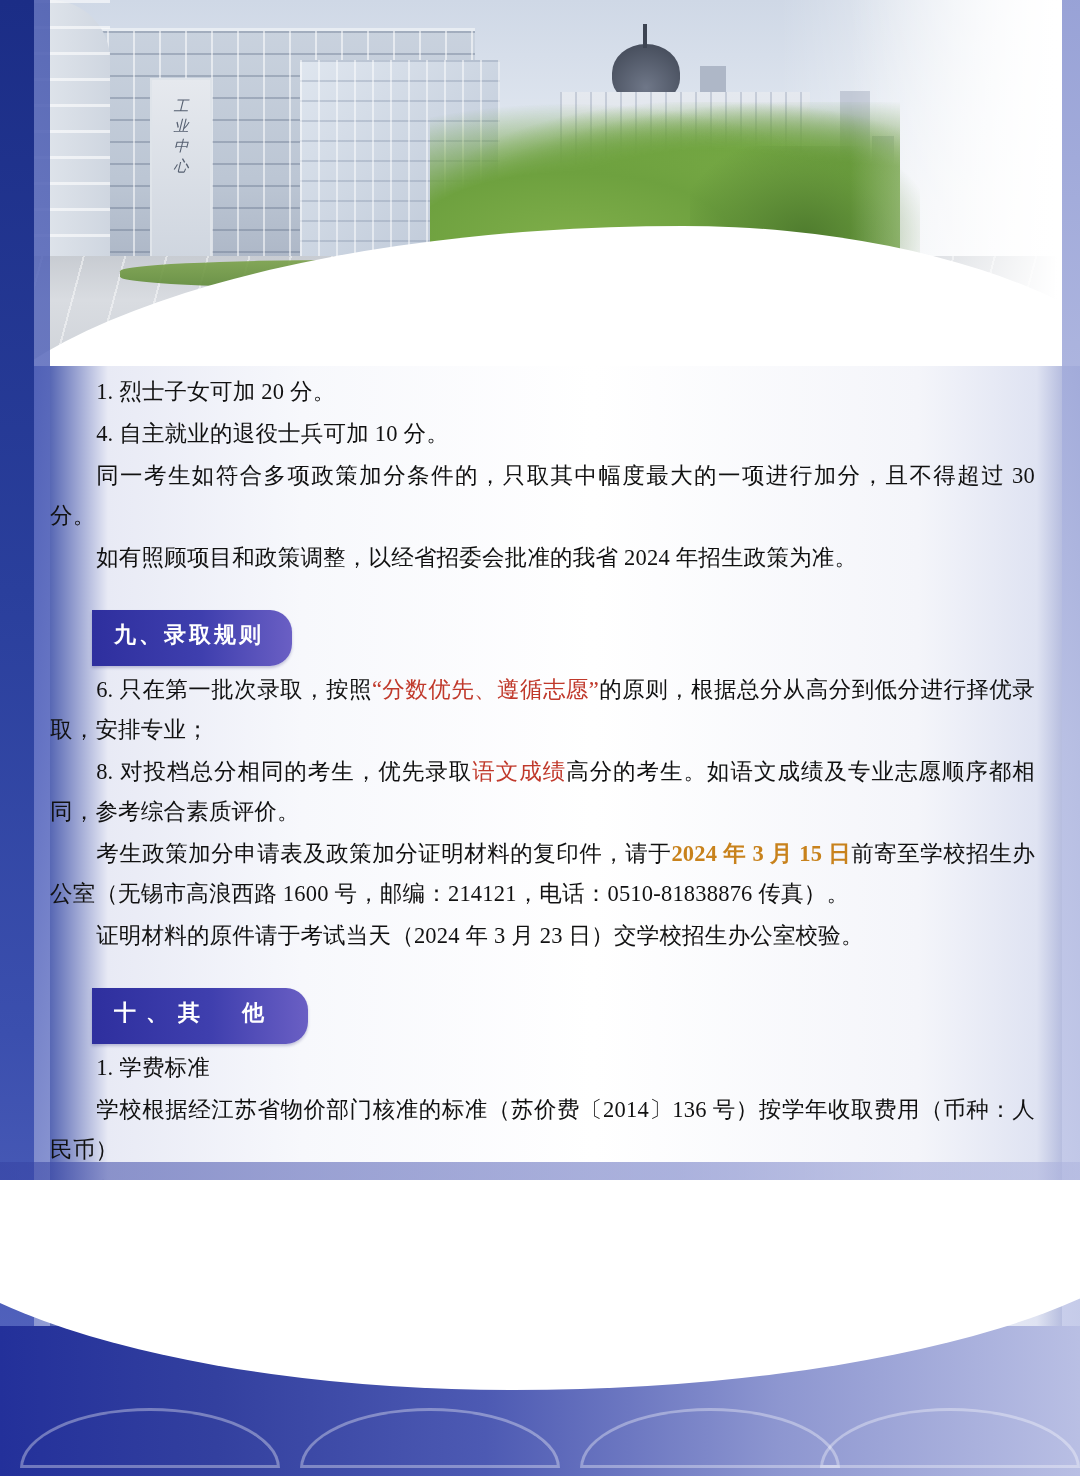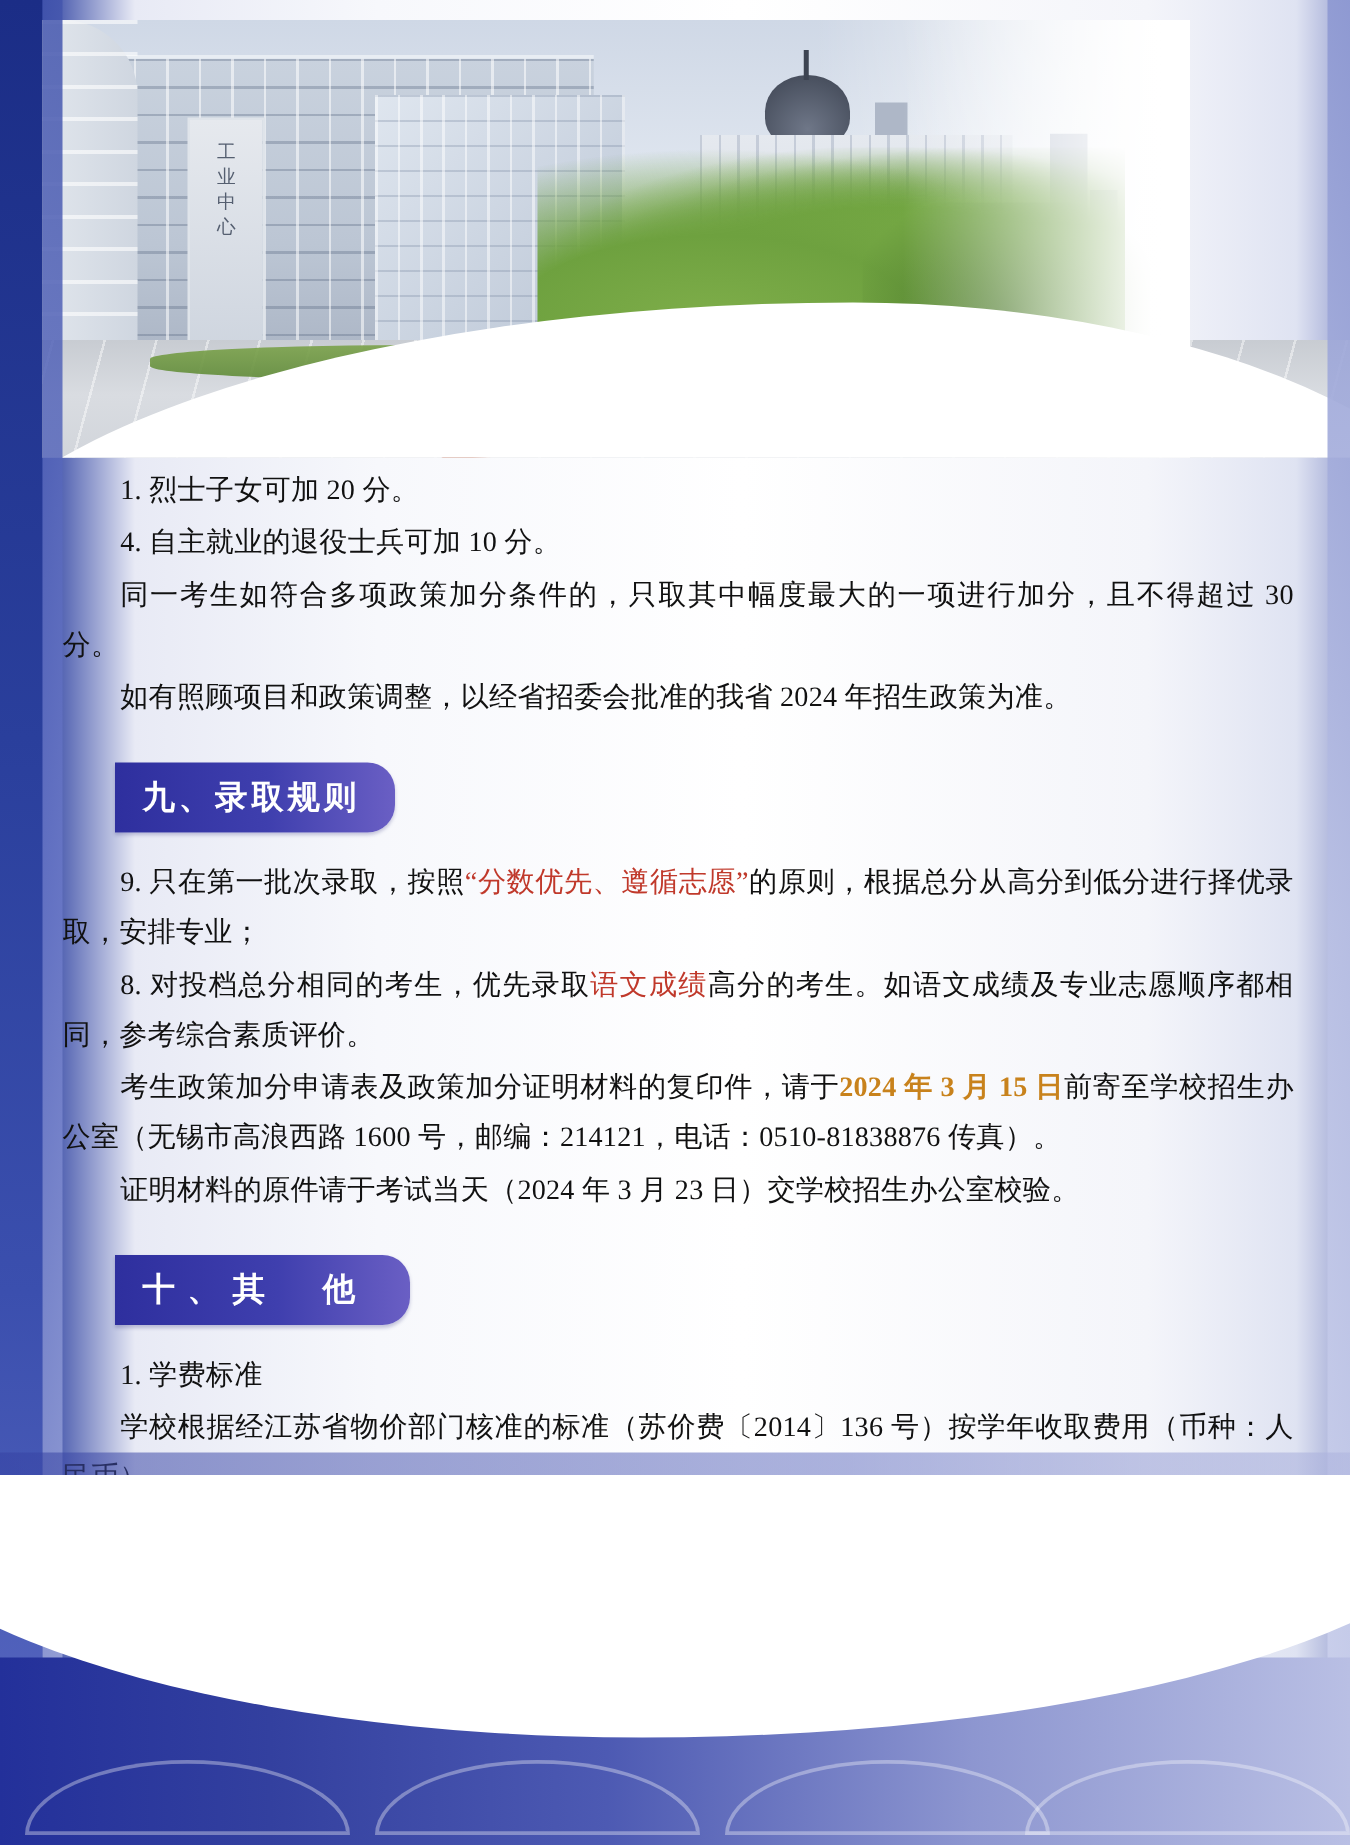--- a/index.html
+++ b/index.html
@@ -31,24 +31,25 @@
     background: linear-gradient(to bottom, #8d98d2 0%, #b9c0e4 50%, #cfd4ee 100%);
     opacity: .9;
   }
 
   
   .photo-band {
     position: absolute; left: 0; top: 0; width: 1080px; height: 366px;
     overflow: hidden;
   }
   .photo {
-    position: absolute; left: 0; top: 16px; width: 952px; height: 366px;
+    position: absolute; left: 0; top: 0; width: 1080px; height: 366px;
     background:
       
       linear-gradient(to bottom, #cfd8e6 0%, #dde4ee 30%, #e7ebf1 55%, #eef1f4 100%);
+    font-style: italic;
   }
   .sky-haze {
     position: absolute; right: 0; top: 0; width: 300px; height: 366px;
     background: linear-gradient(to left, rgba(255,255,255,.95), rgba(255,255,255,0));
   }
   
   .bldg { position: absolute; bottom: 90px; background: #b9c2cf; }
   .b1 { left: 300px; width: 34px; height: 200px; background:#9fa9bb; }
   .b2 { left: 336px; width: 28px; height: 230px; background:#aab3c4; }
   .b3 { left: 366px; width: 22px; height: 175px; background:#9aa4b6; }
@@ -170,27 +171,27 @@
   .content{
     position:absolute; left:50px; top:372px; width:985px;
     font-size: 22.5px; line-height: 40px; color:#111; letter-spacing:.2px;
   }
   p.para{ margin:0 0 2px 0; text-align: justify; }
   .indent2{ text-indent: 2.05em; }
   .num-item{ text-indent: 2.05em; }
 
   .sec-title{
     display:inline-block;
-    margin: 30px 0 20px 42px;
+    margin: 30px 0 4px 42px;
     padding: 7px 28px 9px 22px;
     color:#fff;
     background: linear-gradient(to right, #2e2f9e 0%, #3f3fae 55%, #6a5fc4 100%);
     border-radius: 0 22px 22px 0;
-    font-size: 26px; font-weight:bold; letter-spacing: 3px;
-    font-family:Liberation Sans, sans-serif;
+    font-size: 22px; font-weight:bold; letter-spacing: 3px;
+    font-family:Liberation Mono, monospace;
     box-shadow: 0 2px 3px rgba(40,40,120,.25);
   }
   .sec-title.wide{ letter-spacing: 10px; padding-right: 34px; }
 
   .hl-red{ color:#c0392b; font-weight:normal; }
   .hl-orange{ color:#c8821c; font-weight:bold; }
   .hl-orange-title{ color:#b8791b; font-weight:bold; }
 
   
   .bottom-band{
@@ -265,21 +266,21 @@
 
   <div class="content">
 
     <p class="para num-item">1. 烈士子女可加 20 分。</p>
     <p class="para num-item">4. 自主就业的退役士兵可加 10 分。</p>
     <p class="para indent2">同一考生如符合多项政策加分条件的，只取其中幅度最大的一项进行加分，且不得超过 30 分。</p>
     <p class="para indent2">如有照顾项目和政策调整，以经省招委会批准的我省 2024 年招生政策为准。</p>
 
     <div class="sec-title">九、录取规则</div>
 
-    <p class="para num-item"><span>9. 只在第一批次录取，按照</span><span class="hl-red">“分数优先、遵循志愿”</span><span>的原则，根据总分从高分到低分进行择优录取，安排专业；</span></p>
+    <p class="para num-item"><span>6. 只在第一批次录取，按照</span><span class="hl-red">“分数优先、遵循志愿”</span><span>的原则，根据总分从高分到低分进行择优录取，安排专业；</span></p>
     <p class="para num-item"><span>8. 对投档总分相同的考生，优先录取</span><span class="hl-red">语文成绩</span><span>高分的考生。如语文成绩及专业志愿顺序都相同，参考综合素质评价。</span></p>
 
 
     <p class="para indent2"><span>考生政策加分申请表及政策加分证明材料的复印件，请于</span><span class="hl-orange">2024 年 3 月 15 日</span><span>前寄至学校招生办公室（无锡市高浪西路 1600 号，邮编：214121，电话：0510-81838876 传真）。</span></p>
 
     <p class="para indent2">证明材料的原件请于考试当天（2024 年 3 月 23 日）交学校招生办公室校验。</p>
 
     <div class="sec-title wide">十、其　他</div>
 
     <p class="para num-item">1. 学费标准</p>

